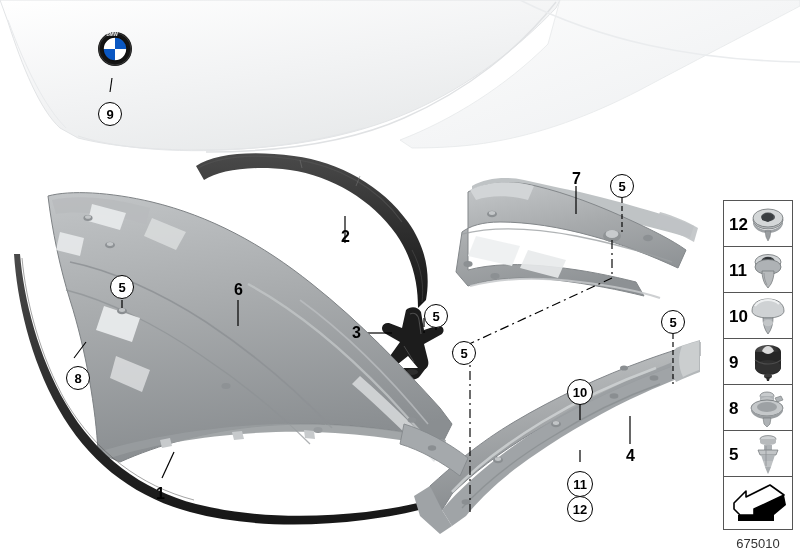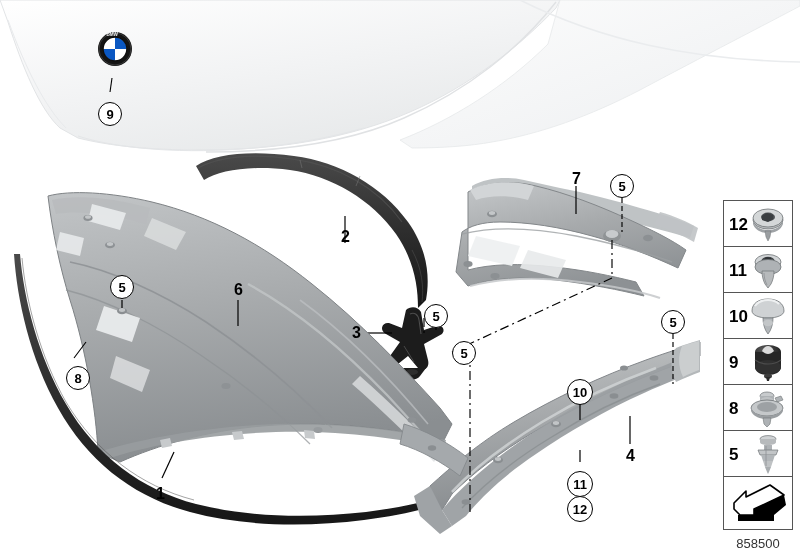--- a/index.html
+++ b/index.html
@@ -397,15 +397,15 @@
 
     <div class="lrow" id="arrowrow">
       <svg class="lart" viewBox="0 0 58 44">
         <path d="M4,22 L16,10 L16,16 L40,4 L54,14 L24,28 L24,34 L10,34 L4,28 Z" fill="#ffffff" stroke="#000000" stroke-width="1.6" stroke-linejoin="round"></path>
         <path d="M40,4 L54,14 L24,28 L24,34 L44,34 L56,24 L54,14 Z" fill="#000000"></path>
         <path d="M8,34 L44,34 L44,40 L8,40 Z" fill="#000000"></path>
       </svg>
     </div>
   </div>
 
-  <div id="dgnum">858500</div>
+  <div id="dgnum">675010</div>
 
 </div>
 
 </body></html>

